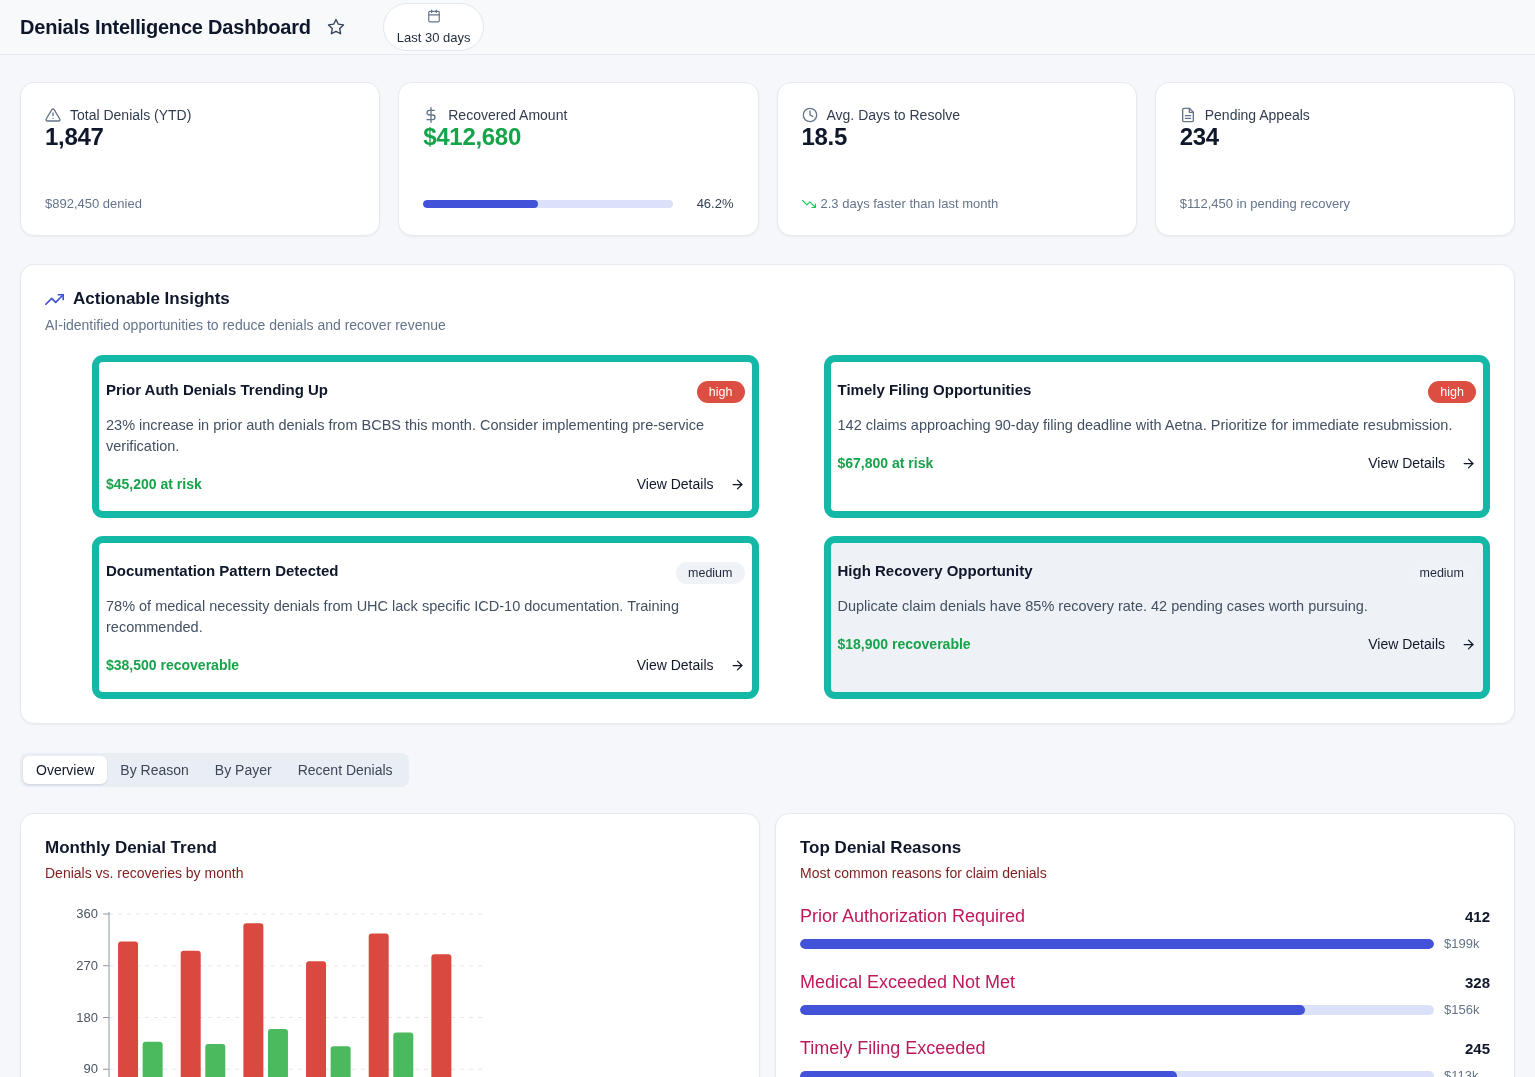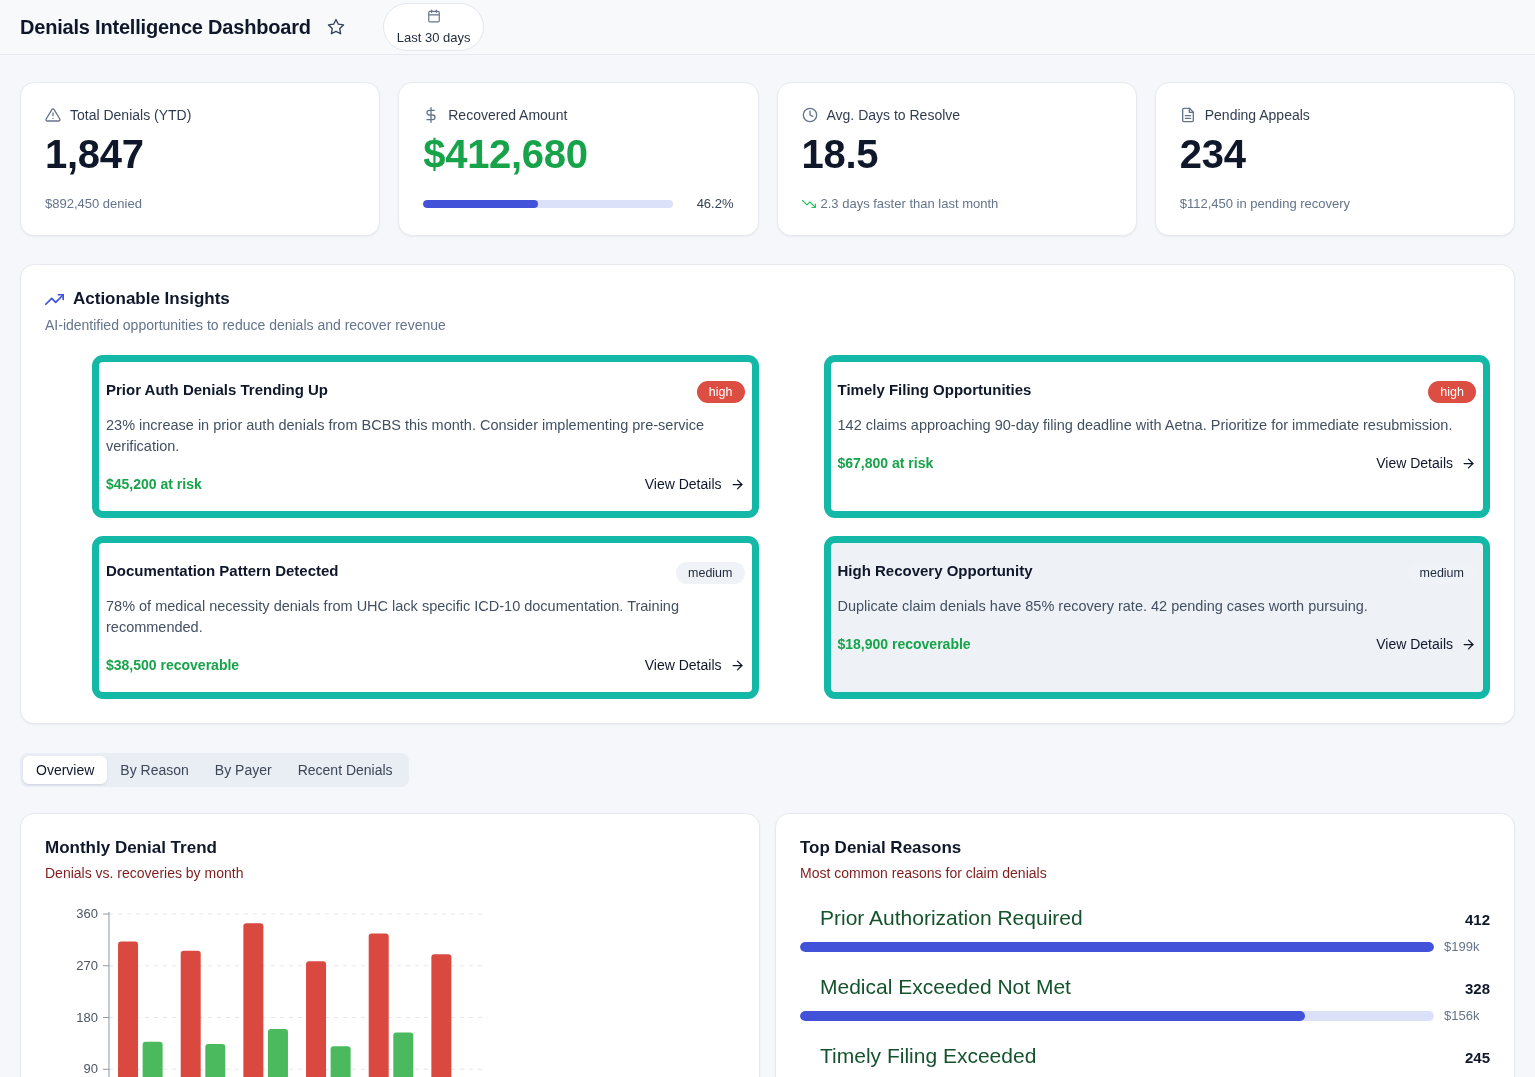--- a/index.html
+++ b/index.html
@@ -28,21 +28,21 @@
   
   .kpi-row { display:grid; grid-template-columns:repeat(4,1fr); gap:18px; margin-top:27px; }
   .card {
     background:#fff; border:1px solid #e6eaf0; border-radius:14px;
     box-shadow:0 1px 2px rgba(15,23,42,.05);
   }
   .kpi { height:154px; padding:24px; display:flex; flex-direction:column; }
   .kpi-head { display:flex; align-items:center; gap:9px; color:#3c4757; }
   .kpi-head .kicon { color:#64748b; display:flex; }
   .kpi-label { font-size:14px; font-weight:500; color:#313d4f; }
-  .kpi-value { font-size:40px; font-weight:700; margin-top:9px; letter-spacing:-0.3px; }
+  .kpi-value { font-size:24px; font-weight:700; letter-spacing:-0.3px; }
   .kpi-value.green { color:#16a34a; }
   .kpi-footer { margin-top:auto; font-size:13px; color:#64748b; display:flex; align-items:center; gap:5px; }
   .kpi-footer .ficon { color:#22c55e; display:flex; }
   .kpi-progress-row { margin-top:auto; display:flex; align-items:center; gap:12px; }
   .progress-track { flex:1; height:8px; border-radius:999px; background:#dbe1f8; overflow:hidden; }
   .progress-fill { height:100%; border-radius:999px; background:#4353d9; }
   .progress-label { font-size:13px; color:#334155; font-weight:500;margin-left:12px; }
   
   .insights-section { margin-top:28px; padding:24px; }
   .insights-header { display:flex; align-items:center; gap:9px; }
@@ -57,21 +57,21 @@
   .insight-card.highlighted { background:#eef1f6; }
   .insight-top { display:flex; align-items:flex-start; justify-content:space-between; gap:12px; }
   .insight-title { font-size:15px; font-weight:700; }
   .badge { font-size:12.5px; border-radius:999px; padding:4px 12px; white-space:nowrap; }
   .badge.high { background:#dc4d42; color:#fff; }
   .badge.medium { background:#eff2f6; color:#1e293b;text-align:right; }
   .insight-desc { margin-top:12px; font-size:14.5px; color:#425062; line-height:1.45; max-width:640px; }
   .insight-bottom { margin-top:19px; display:flex; align-items:center; justify-content:space-between; }
   .insight-amount { font-size:14px; font-weight:600; color:#16a34a; }
   .view-details {
-    display:inline-flex; align-items:center; gap:8px; background:none; border:none;
+    display:inline-flex; align-items:center; gap:16px; background:none; border:none;
     font-size:14px; font-weight:500; color:#0f172a; cursor:pointer;
     font-family:inherit;
   }
   
   .tab-bar {
     margin-top:29px; display:inline-flex; background:#e9edf4; border-radius:8px; padding:3px;
   }
   .tab {
     border:none; background:transparent; font-family:inherit; font-size:14px;
     color:#3c4757; padding:6px 13px; border-radius:6px; cursor:pointer;
@@ -81,21 +81,21 @@
   .bottom-grid { display:grid; grid-template-columns:1fr 1fr; gap:15px; margin-top:26px; }
   .panel { padding:24px; height:380px; }
   .panel-title { font-size:17px; font-weight:700; }
   .panel-subtitle { margin-top:7px; font-size:14px; color:#7f1d1d; }
   .trend-chart { margin-top:12px; display:block; }
   .trend-chart text { font-size:13px; fill:#4b5563; }
   
   .reasons-list { margin-top:25px; }
   .reason-row { margin-bottom:21px; }
   .reason-top { display:flex; justify-content:space-between; align-items:baseline; }
-  .reason-label { font-size:21px; color:#14532d;margin-left:20px; }
+  .reason-label { font-size:18px; color:#be185d; }
   .reason-count { font-size:15px; font-weight:700; color:#0f172a; }
   .reason-bar-row { display:flex; align-items:center; gap:10px; margin-top:9px; }
   .reason-track { flex:1; height:10px; border-radius:999px; background:#dbe1f8; overflow:hidden; }
   .reason-fill { height:100%; border-radius:999px; background:#4353d9; width:0; }
   .reason-amount { font-size:13px; color:#64748b; width:46px; }
 </style>
 </head>
 <body>
 
 <header class="page-header">

